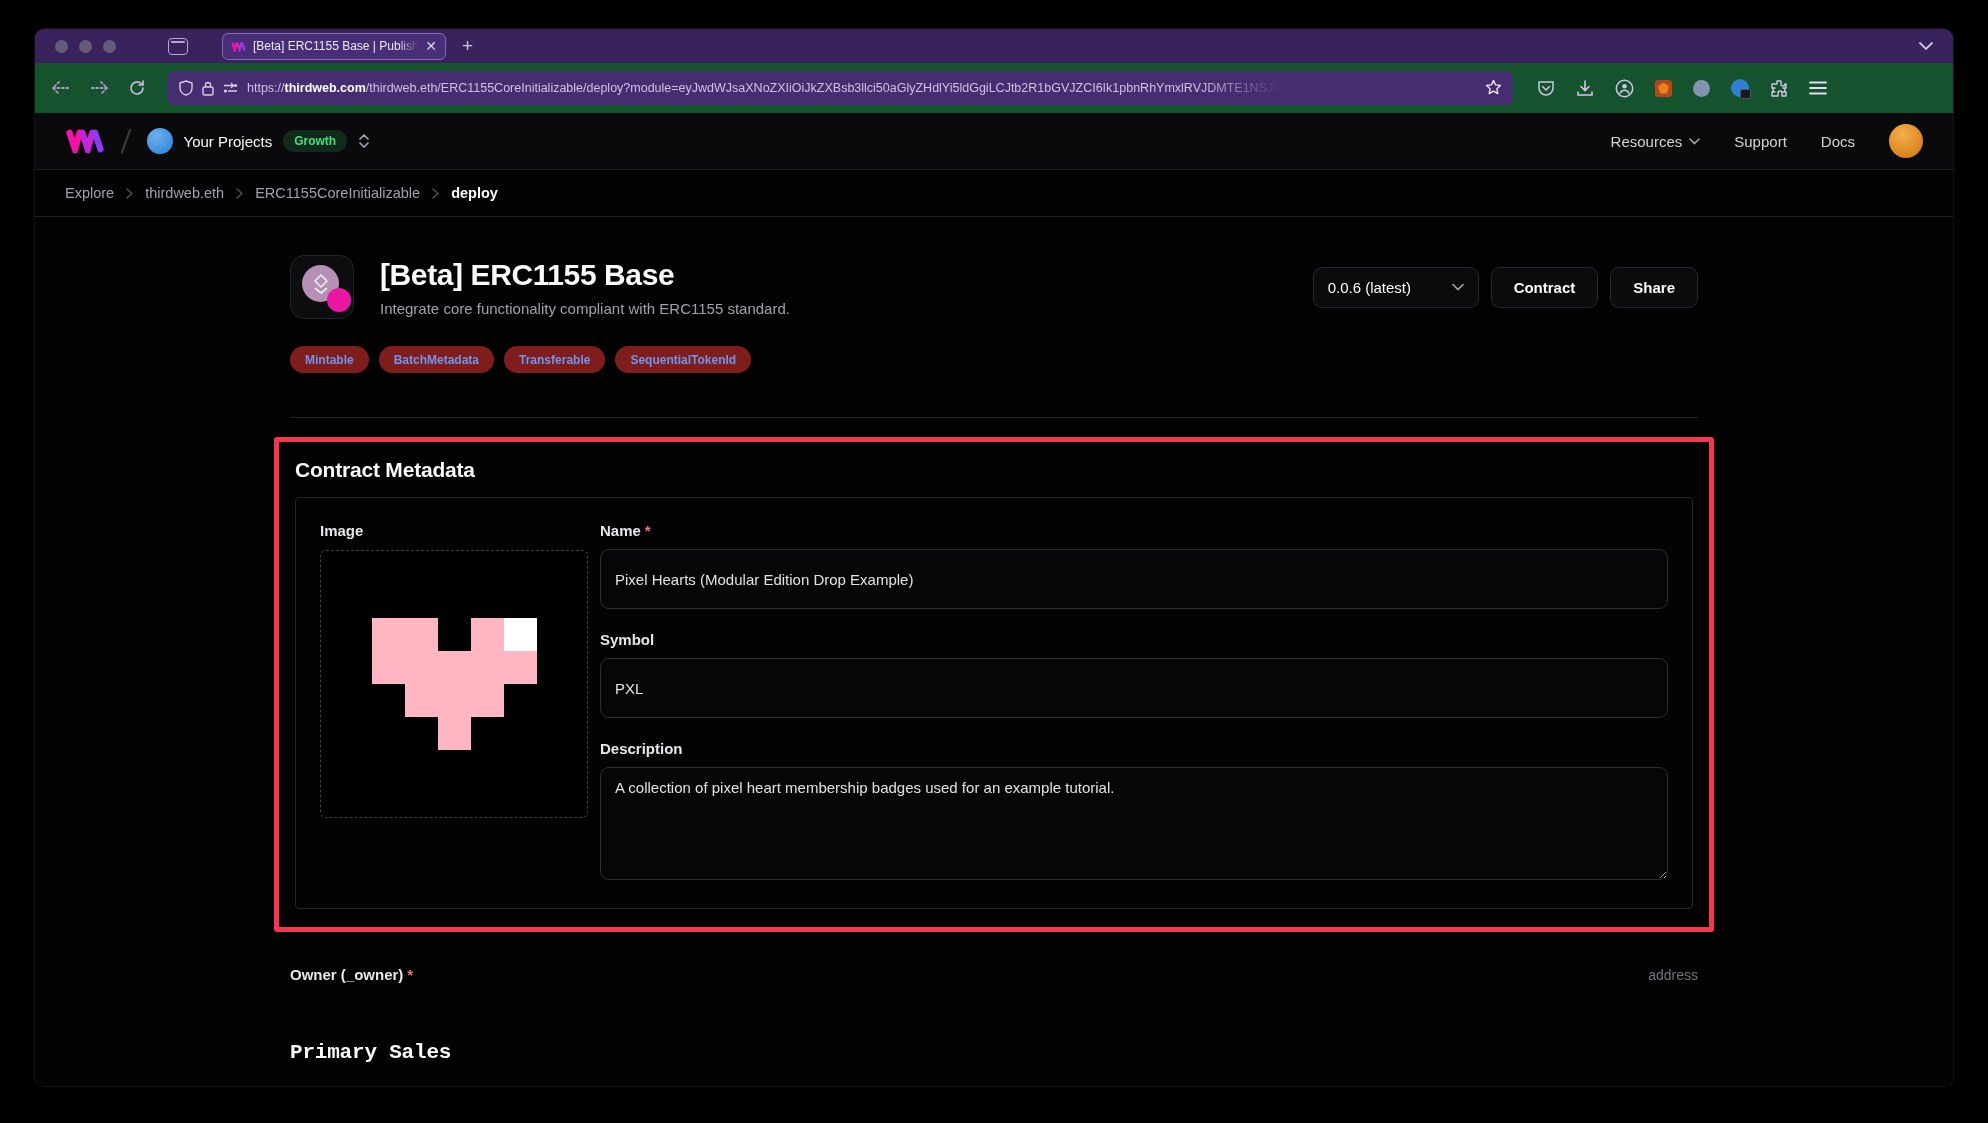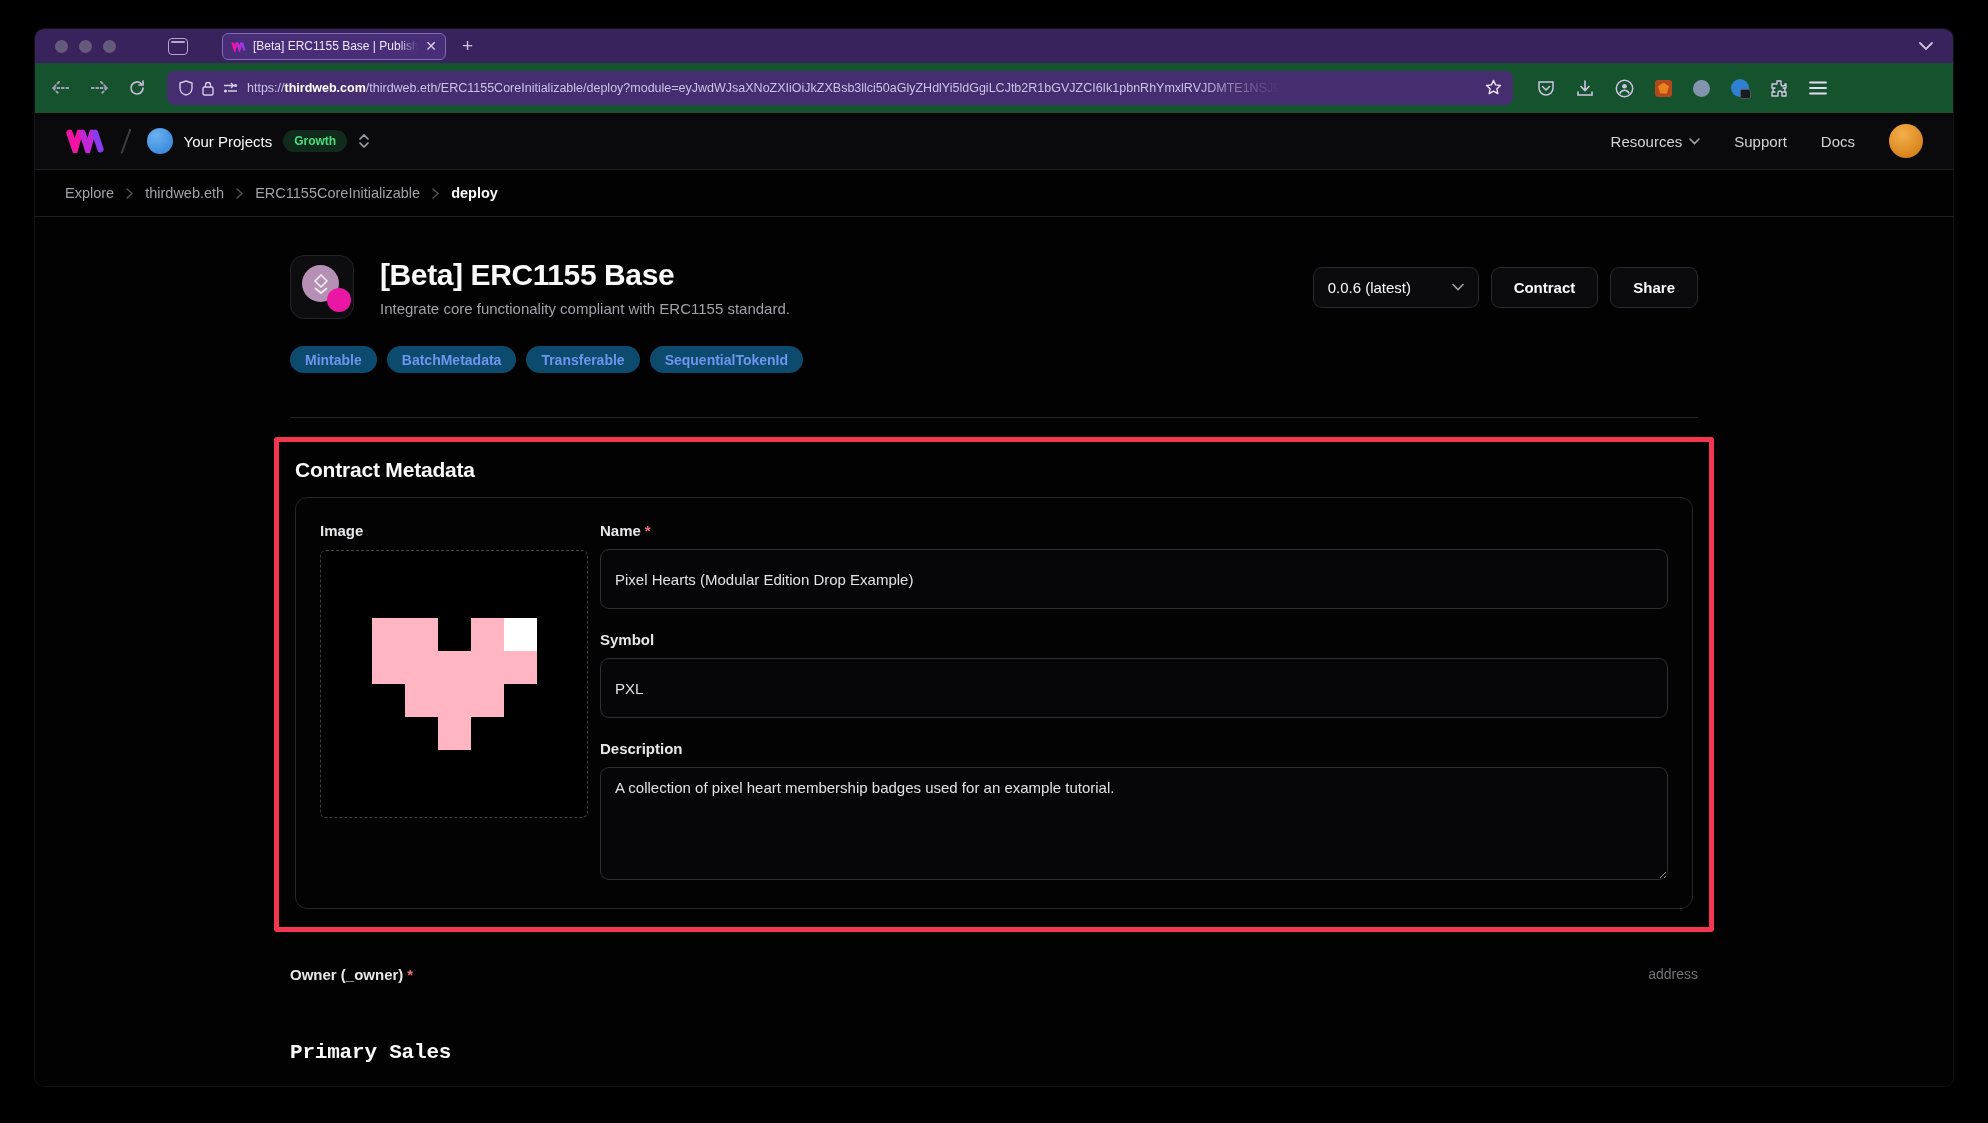--- a/index.html
+++ b/index.html
@@ -77,45 +77,45 @@
   h1.page-title { font-size:30px; font-weight:700; color:#fafafa; letter-spacing:-.4px; }
   .page-subtitle { margin-top:8px; font-size:15px; color:#a1a1aa; }
   .title-actions { margin-left:auto; display:flex; gap:12px; align-items:center; }
   .select-btn,.ghost-btn { height:41px; background:#0b0b0e; border:1px solid #28282d; border-radius:9px;
     color:#fafafa; font-size:15px; display:flex; align-items:center; cursor:pointer; }
   .select-btn { width:166px; padding:0 14px; justify-content:space-between; }
   .ghost-btn { padding:0 22px; font-weight:600; }
 
   .tags-row { display:flex; gap:10px; margin-top:27px; }
   .tag { height:27px; display:flex; align-items:center; padding:0 15px; border-radius:999px;
-    background:#0c4a6e; color:#6f95ee; font-size:14px; font-weight:700; cursor:pointer; }
+    background:#7f1d1d; color:#6f95ee; font-size:12px; font-weight:700; cursor:pointer; }
 
   .divider { margin-top:44px; border-top:1px solid #222227; }
 
   .red-section { margin:19px -16px 0; border:5px solid #f43650; border-radius:3px; padding:16px 16px 18px; }
   .section-heading { font-size:21px; font-weight:700; color:#fafafa; letter-spacing:-.2px; }
-  .meta-card { margin-top:15px; border:1px solid #26262a; border-radius:12px; background:#030304;
+  .meta-card { margin-top:15px; border:1px solid #26262a; border-radius:4px; background:#030304;
     padding:24px; display:grid; grid-template-columns:268px 1fr; column-gap:28px;gap:12px; }
   .field-label { font-size:15px; font-weight:600; color:#e7e7ea; }
   .req { color:#f07178; margin-left:4px; }
   .dropzone { margin-top:11px; width:268px; height:268px; border:1.5px dashed #3f3f46; border-radius:6px;
     background:#000; display:flex; align-items:center; justify-content:center; cursor:pointer; }
   .heart-grid { display:grid; }
   .px-cell { width:33px; height:33px; }
 
   .f-input { margin-top:10px; width:100%; height:60px; background:#060608; border:1px solid #2e2e33;
     border-radius:9px; color:#e2e2e6; font-size:15px; padding:0 14px;
     font-family:"Liberation Sans","DejaVu Sans",sans-serif; outline:none; }
   .f-textarea { margin-top:10px; width:100%; height:113px; background:#060608; border:1px solid #2e2e33;
     border-radius:9px; color:#e2e2e6; font-size:15px; padding:11px 14px; resize:vertical;
     font-family:"Liberation Sans","DejaVu Sans",sans-serif; outline:none; }
   .mt24 { margin-top:22px; }
 
   .owner-block { margin-top:34px; }
-  .label-row { display:flex; align-items:flex-start; }
+  .label-row { display:flex; align-items:flex-end; }
   .type-hint { margin-left:auto; font-size:14px; color:#737378; }
 
   .primary-sales { margin-top:58px;font-family:Liberation Mono, monospace; }
 
   .icon { display:inline-flex; align-items:center; justify-content:center; }
   svg { display:block; }
 </style>
 </head>
 <body>
 

